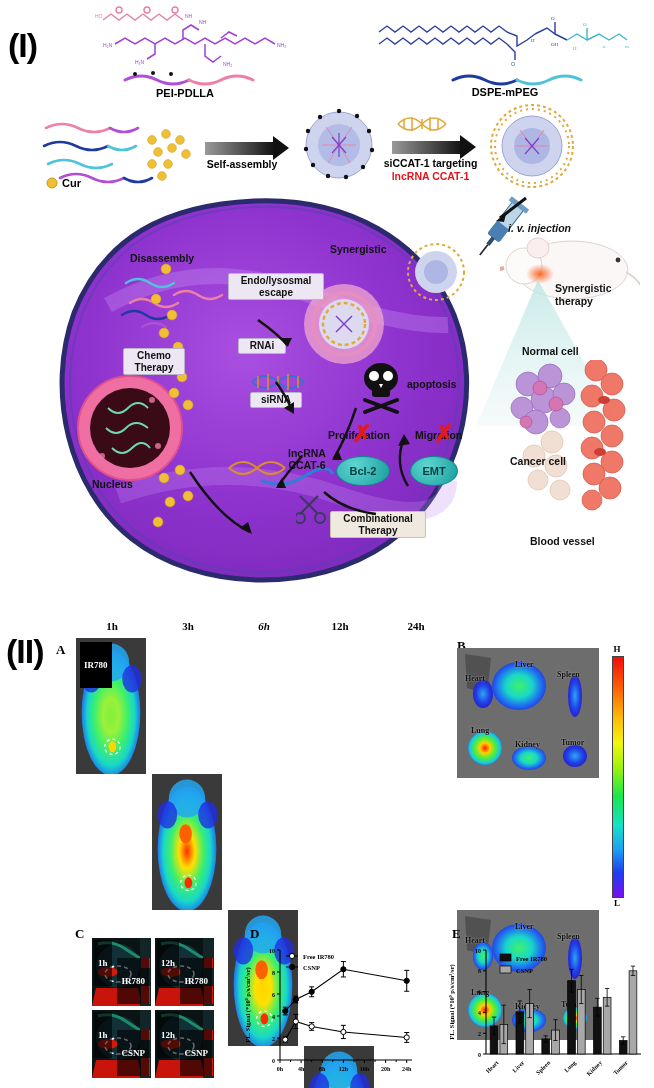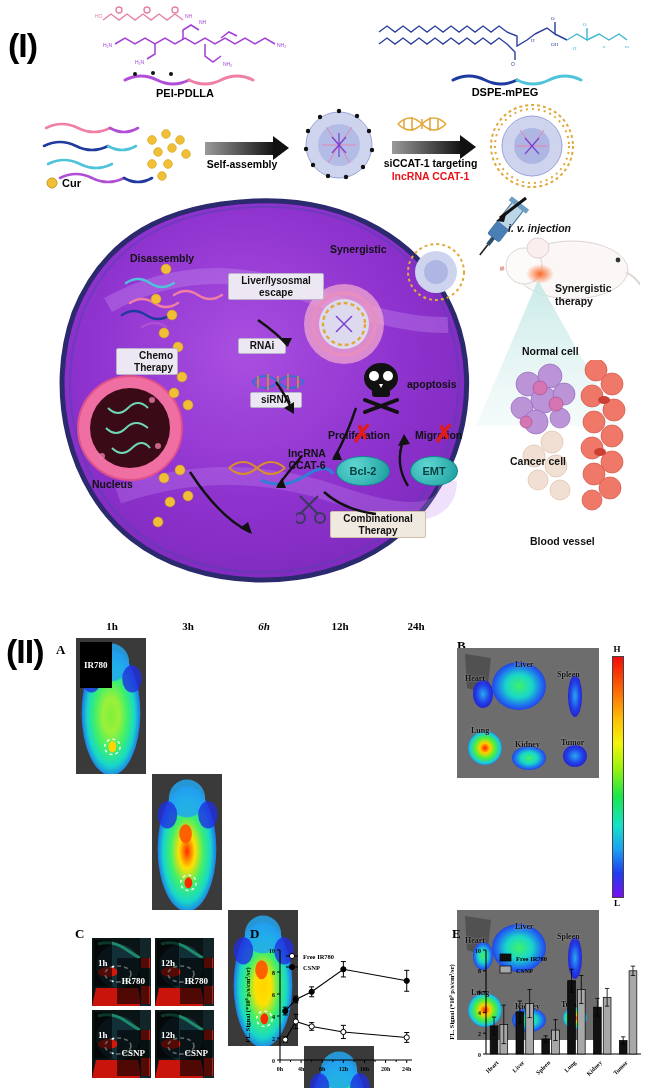--- a/index.html
+++ b/index.html
@@ -375,25 +375,25 @@
         <circle cx="30" cy="10" r="5"></circle>
         <circle cx="20" cy="42" r="5"></circle>
       <circle cx="38" cy="36" r="5"></circle>
         <circle cx="8" cy="62" r="5"></circle>
     </g>
   </svg>
 
   <div class="abs plain-label" style="left:130px;top:252px;">Disassembly</div>
   <div class="abs plain-label" style="left:330px;top:243px;">Synergistic</div>
   <div class="abs cell-label" style="left:228px;top:273px;width:86px;">
-    <span>Liver/lysosmal</span><br>
+    <span>Endo/lysosmal</span><br>
     <span>escape</span>
   </div>
   <div class="abs cell-label" style="left:238px;top:338px;width:38px;">RNAi</div>
-  <div class="abs cell-label" style="left:116px;top:348px;width:52px;text-align:right;">
+  <div class="abs cell-label" style="left:123px;top:348px;width:52px;">
     <span>Chemo</span><br>
     <span>Therapy</span>
   </div>
 
   <svg class="abs" style="left:248px;top:368px;" width="70" height="28">
     <g stroke="#3a6fd8" stroke-width="1.8" fill="none">
       <path d="M4,14 Q17,2 30,14 T56,14"></path>
         <path d="M4,14 Q17,26 30,14 T56,14"></path>
     </g>
     <g stroke="#d98f2a" stroke-width="1.6">

